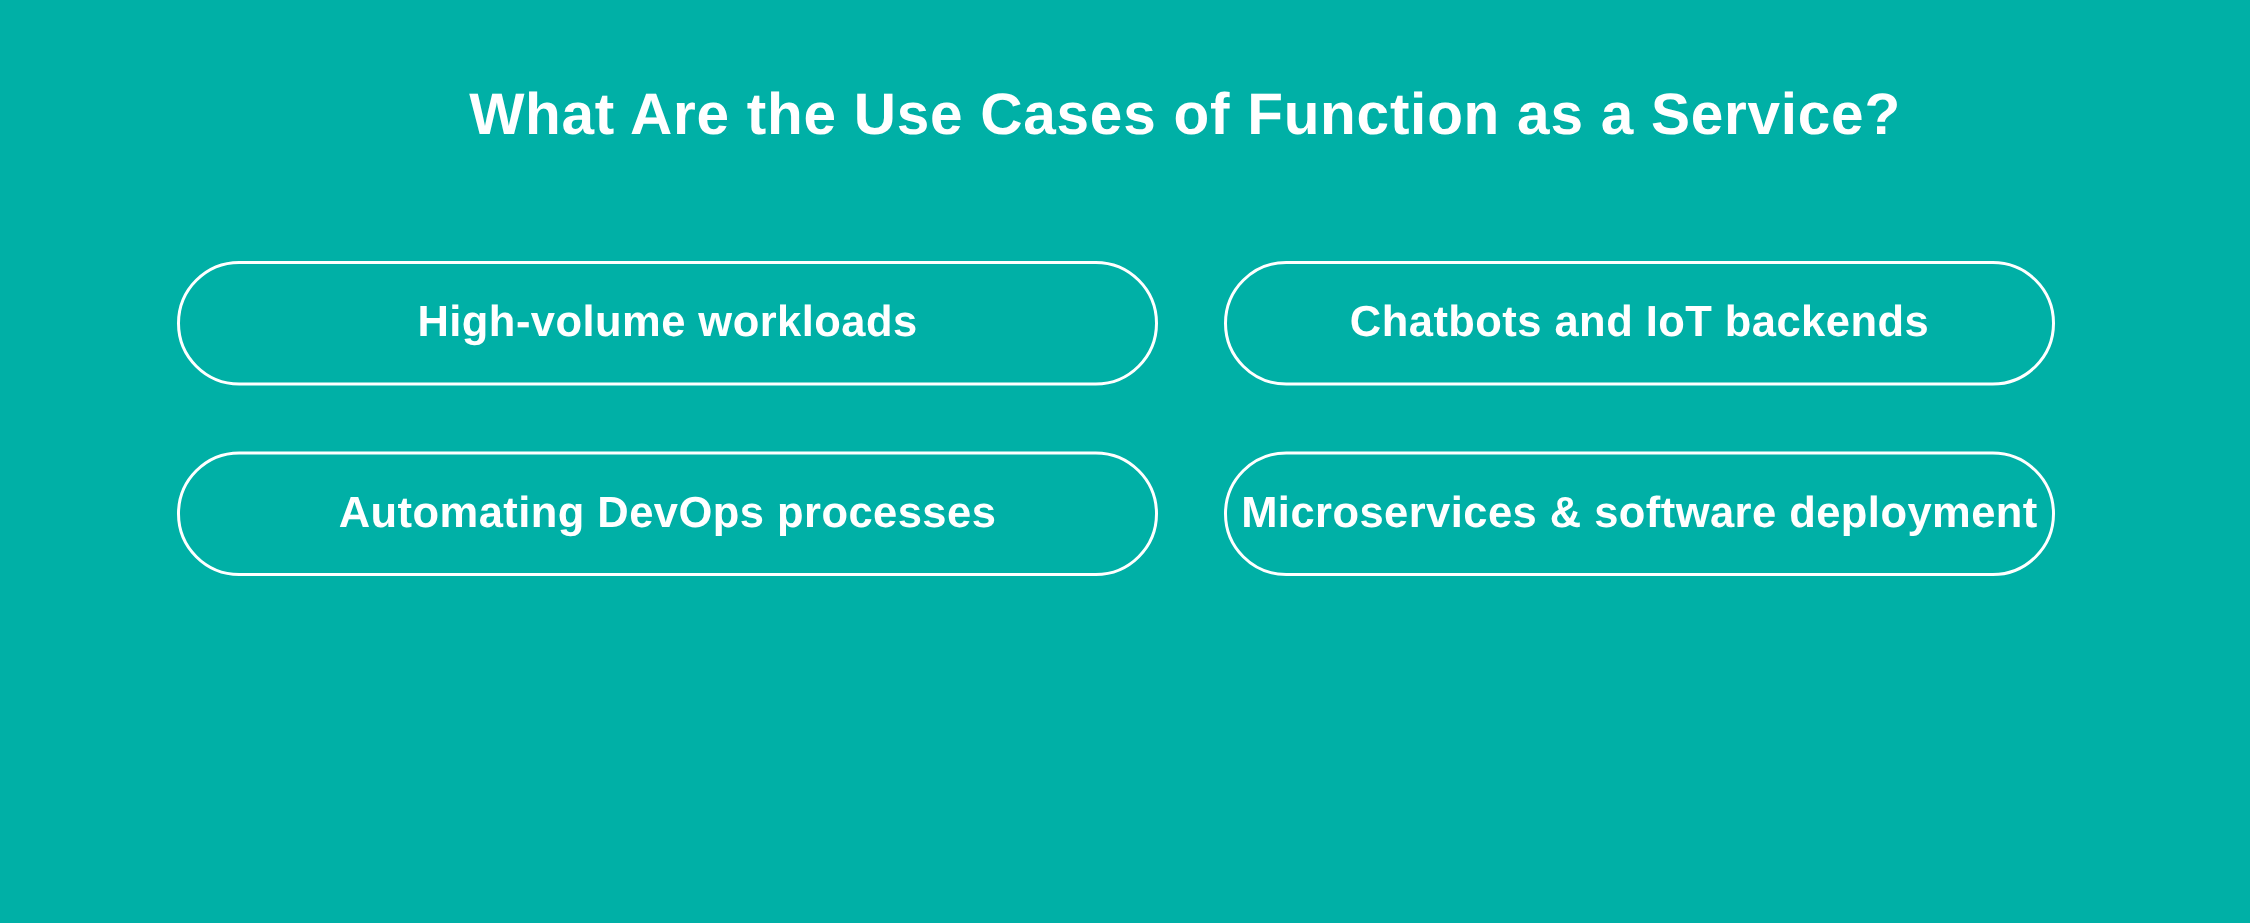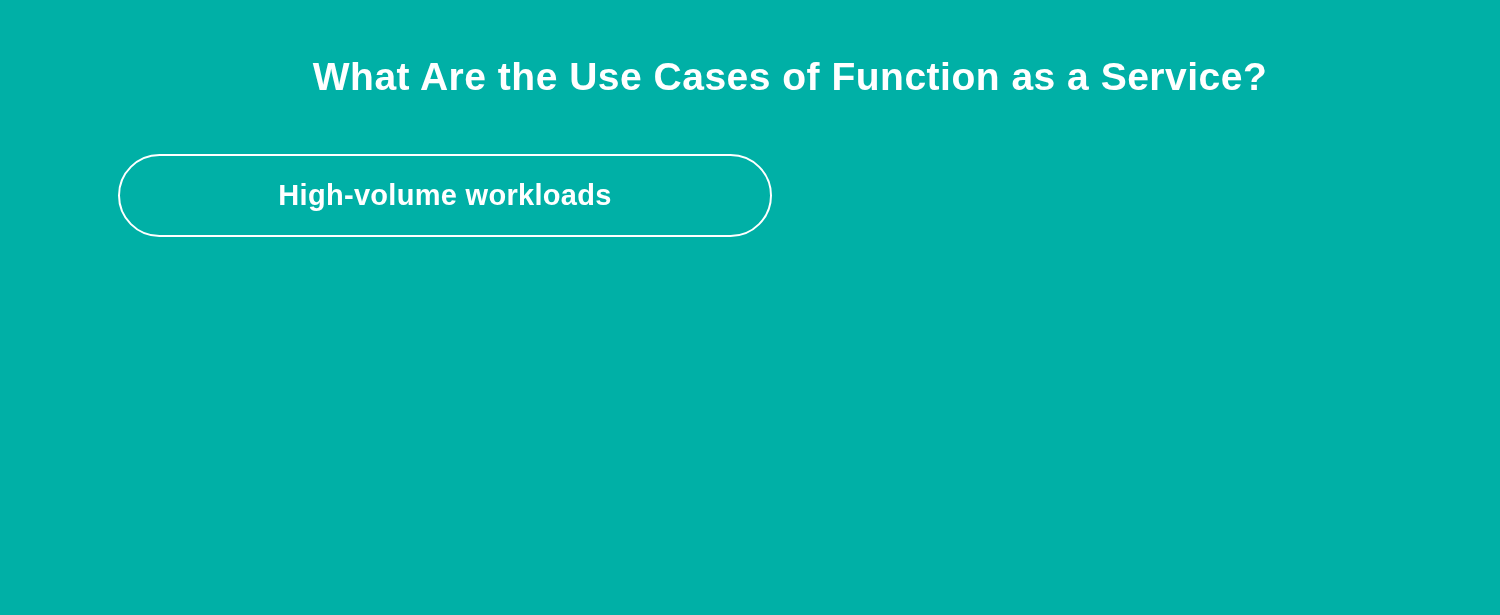--- a/index.html
+++ b/index.html
@@ -22,21 +22,21 @@
     text-align: center;
     color: #ffffff;
     font-size: 39px;
     font-weight: 700;
     letter-spacing: 0.5px;
     line-height: 1.1;
     margin-left: 40px;
   }
   .pill-grid {
     position: absolute;
-    top: 154px;
+    top: 174px;
     left: 118px;
     display: grid;
     grid-template-columns: 654px 554px;
     column-gap: 56px;
     row-gap: 27px;
     gap: 44px;
   }
   .pill {
     height: 83px;
     box-sizing: border-box;
@@ -54,17 +54,20 @@
   }
 </style>
 </head>
 <body>
 
 <div class="canvas">
   <div class="title">What Are the Use Cases of Function as a Service?</div>
 
   <div class="pill-grid">
     <div class="pill">High-volume workloads</div>
+    <div class="pill">Chatbots and IoT backends</div>
 
 
+    <div class="pill">Automating DevOps processes</div>
 
+    <div class="pill">Microservices &amp; software deployment</div>
   </div>
 </div>
 
 </body></html>

